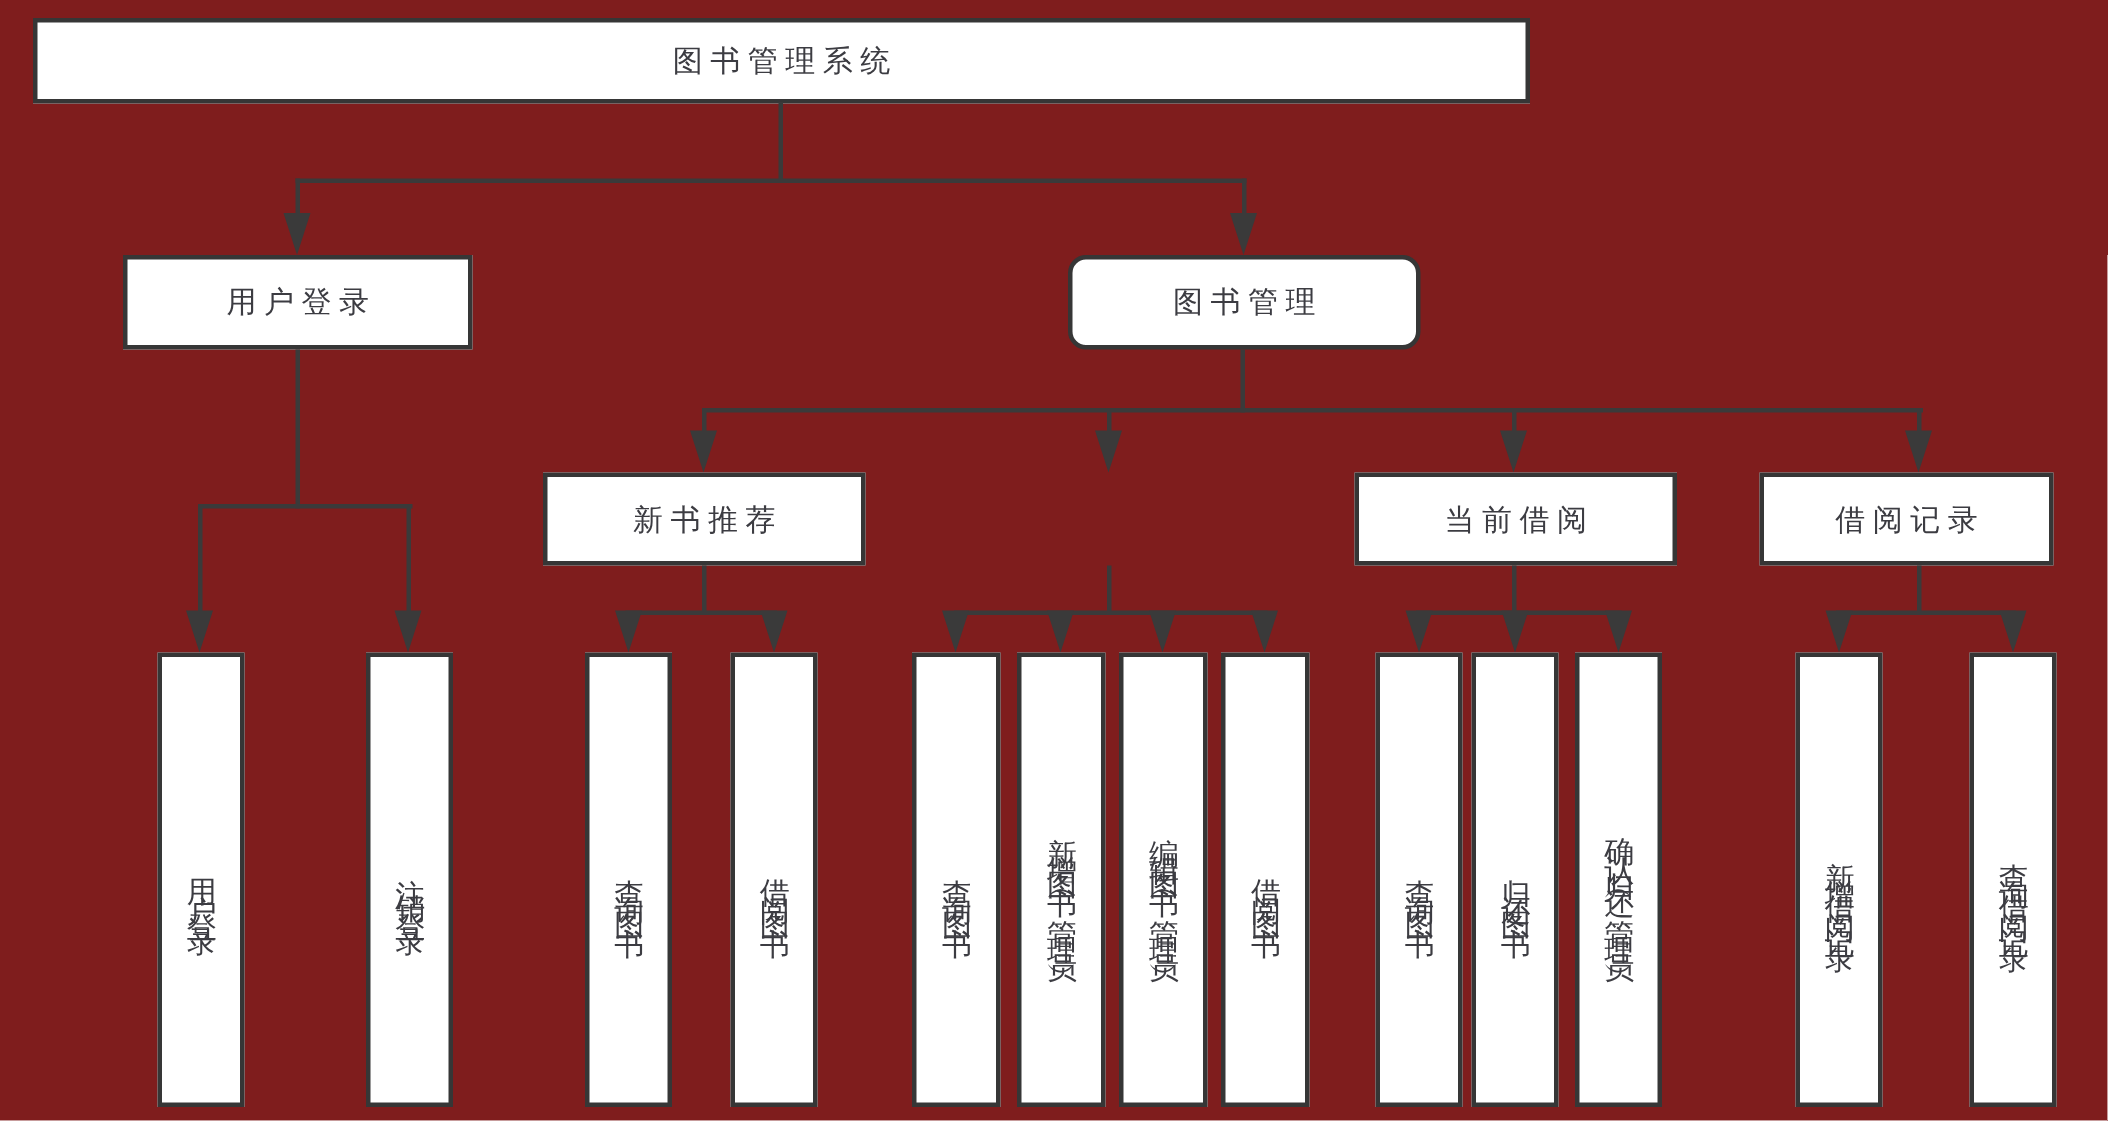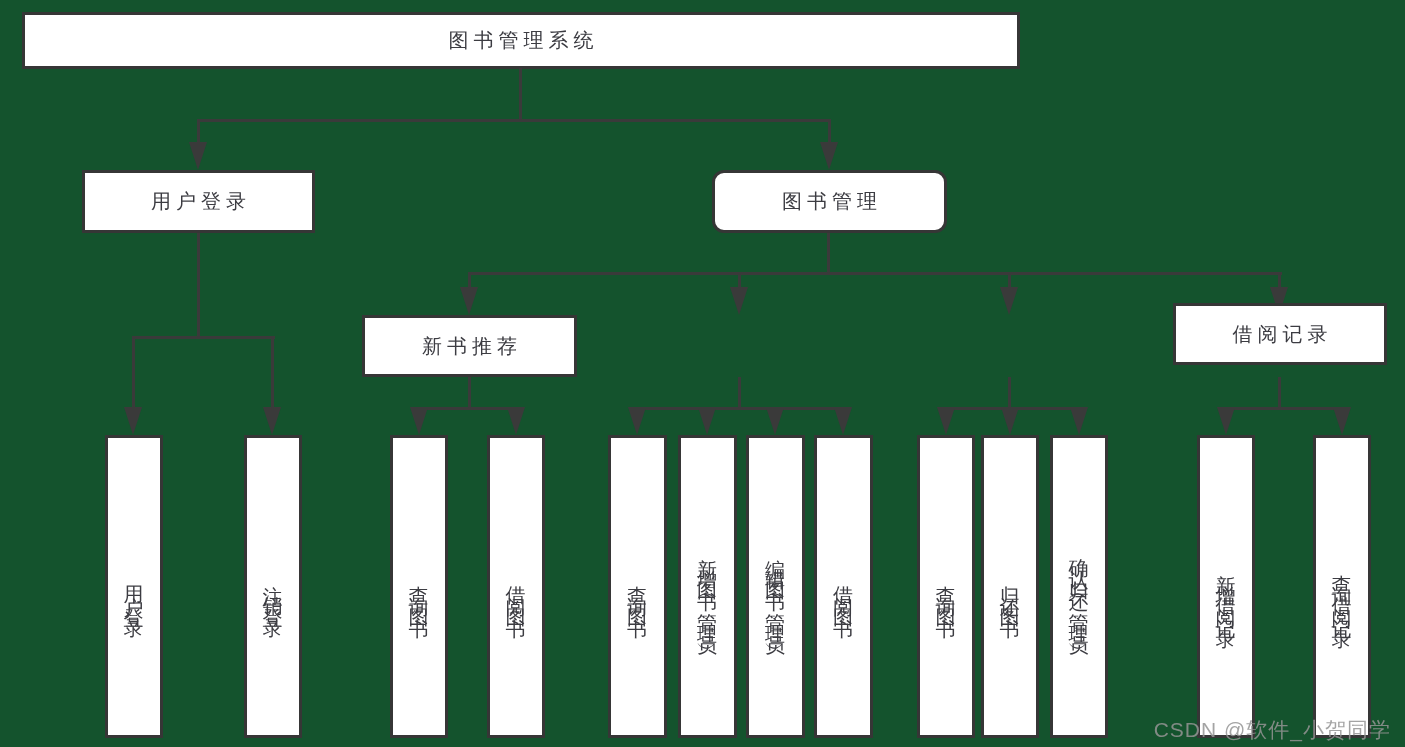--- a/index.html
+++ b/index.html
@@ -5,21 +5,21 @@
   html, body {
     margin: 0;
     padding: 0;
     background: #ffffff;
     font-family: "Liberation Sans", sans-serif;
   }
   .canvas {
     position: relative;
     width: 1405px;
     height: 747px;
-    background: #14532d;
+    background: #7f1d1d;
     overflow: hidden;
   }
   
   .hbox {
     position: absolute;
     box-sizing: border-box;
     border: 3px solid #363636;
     background: #ffffff;
     display: flex;
     align-items: center;
@@ -107,21 +107,22 @@
   <div class="vline" style="left:468px; top:272px; height:18px;"></div>
   <div class="arrow" style="left:460px; top:287px;"></div>
   <div class="vline" style="left:738px; top:272px; height:18px;"></div>
   <div class="arrow" style="left:730px; top:287px;"></div>
   <div class="vline" style="left:1008px; top:272px; height:18px;"></div>
   <div class="arrow" style="left:1000px; top:287px;"></div>
   <div class="vline" style="left:1278px; top:272px; height:18px;"></div>
   <div class="arrow" style="left:1270px; top:287px;"></div>
 
   <div class="hbox" style="left:362px; top:315px; width:215px; height:62px;font-family:Liberation Mono, monospace;">新书推荐</div>
-  <div class="hbox" style="left:1173px; top:303px; width:214px; height:62px;">借阅记录</div>
+  <div class="hbox" style="left:903px; top:315px; width:215px; height:62px;">当前借阅</div>
+  <div class="hbox" style="left:1173px; top:315px; width:196px; height:62px;">借阅记录</div>
 
   <div class="vline" style="left:468px; top:377px; height:33px;"></div>
   <div class="hline" style="left:417px; top:407px; width:101px;"></div>
   <div class="arrow" style="left:410px; top:407px;"></div>
   <div class="arrow" style="left:507px; top:407px;"></div>
 
   <div class="vline" style="left:738px; top:377px; height:33px;"></div>
   <div class="hline" style="left:636px; top:407px; width:209px;"></div>
   <div class="arrow" style="left:628px; top:407px;"></div>
   <div class="arrow" style="left:698px; top:407px;"></div>
@@ -176,15 +177,14 @@
     <span class="vtext">确认归还（管理员）</span>
   </div>
 
   <div class="leaf" style="left:1197px; width:58px;">
     <span class="vtext">新增借阅记录</span>
   </div>
   <div class="leaf" style="left:1313px; width:58px;">
     <span class="vtext">查询借阅记录</span>
   </div>
 
-  <div class="watermark">CSDN @软件_小贺同学</div>
 
 </div>
 
 </body></html>

